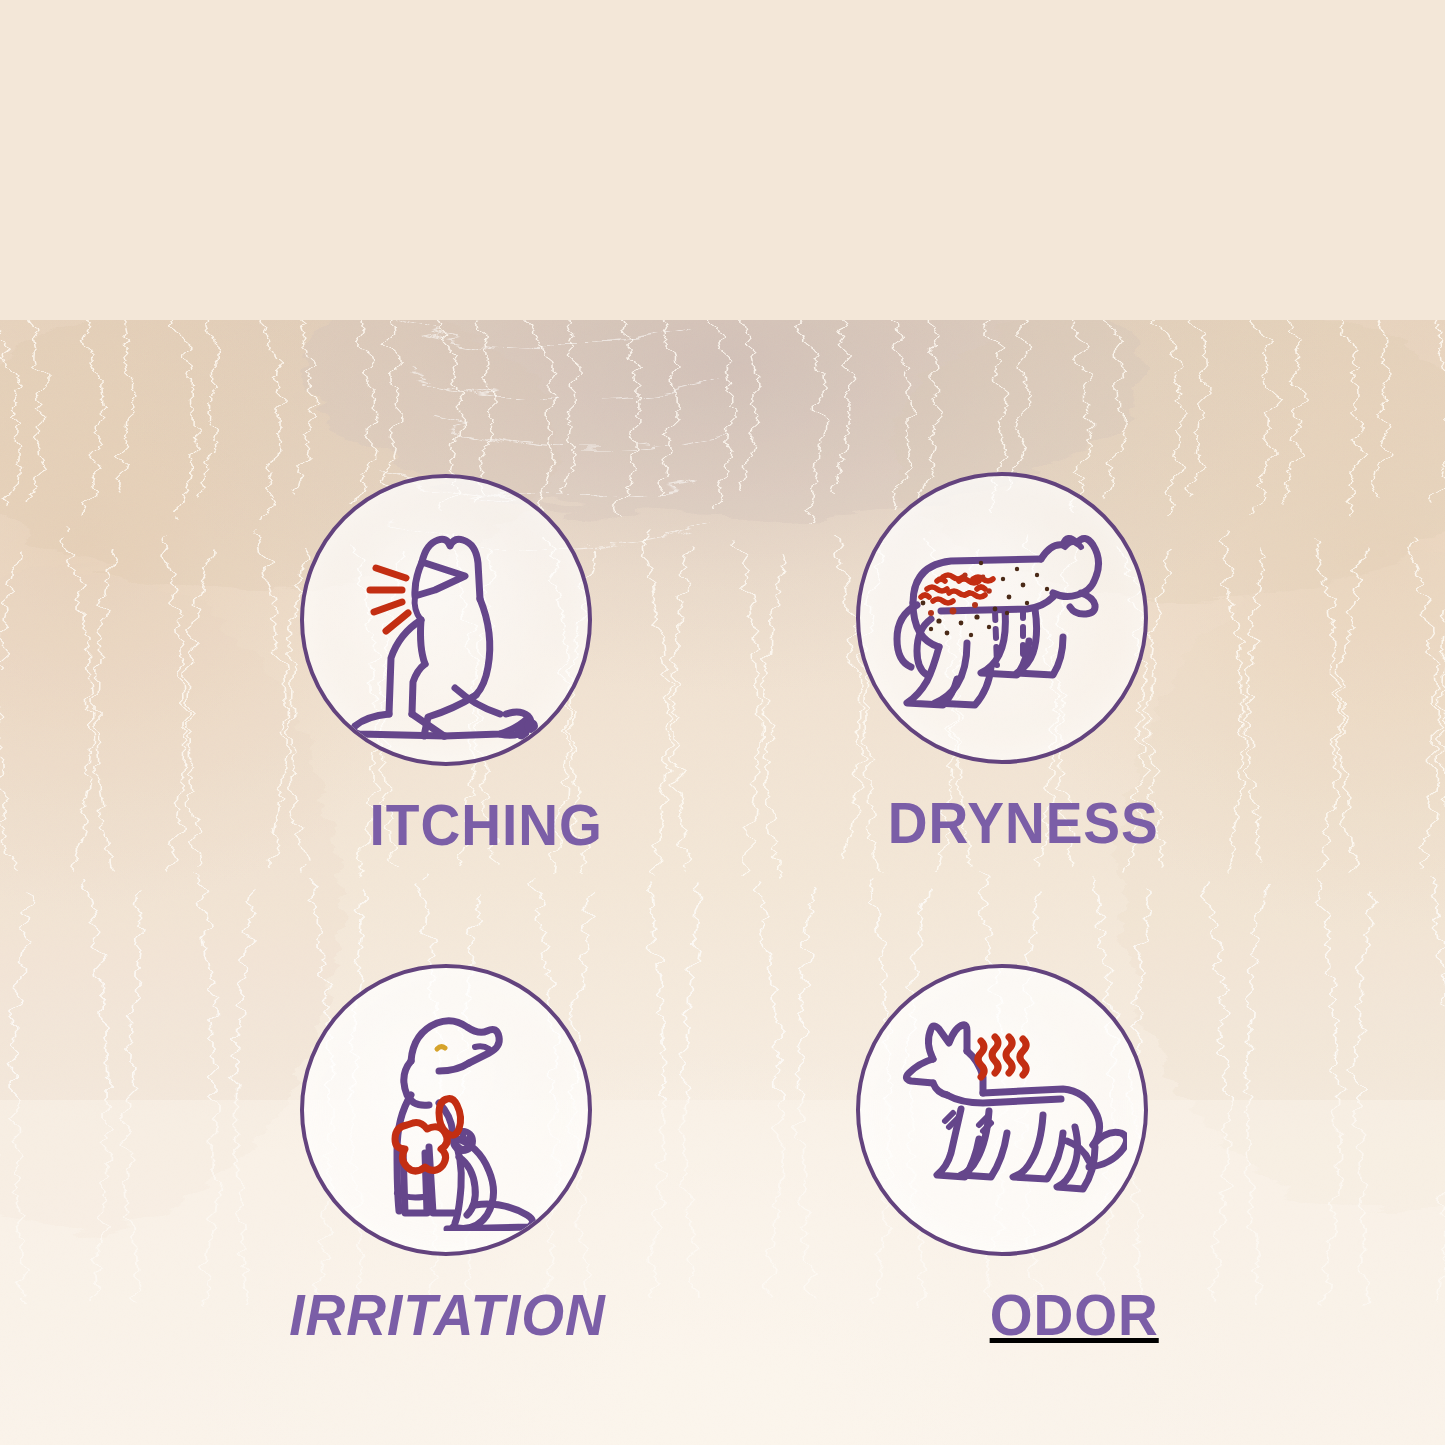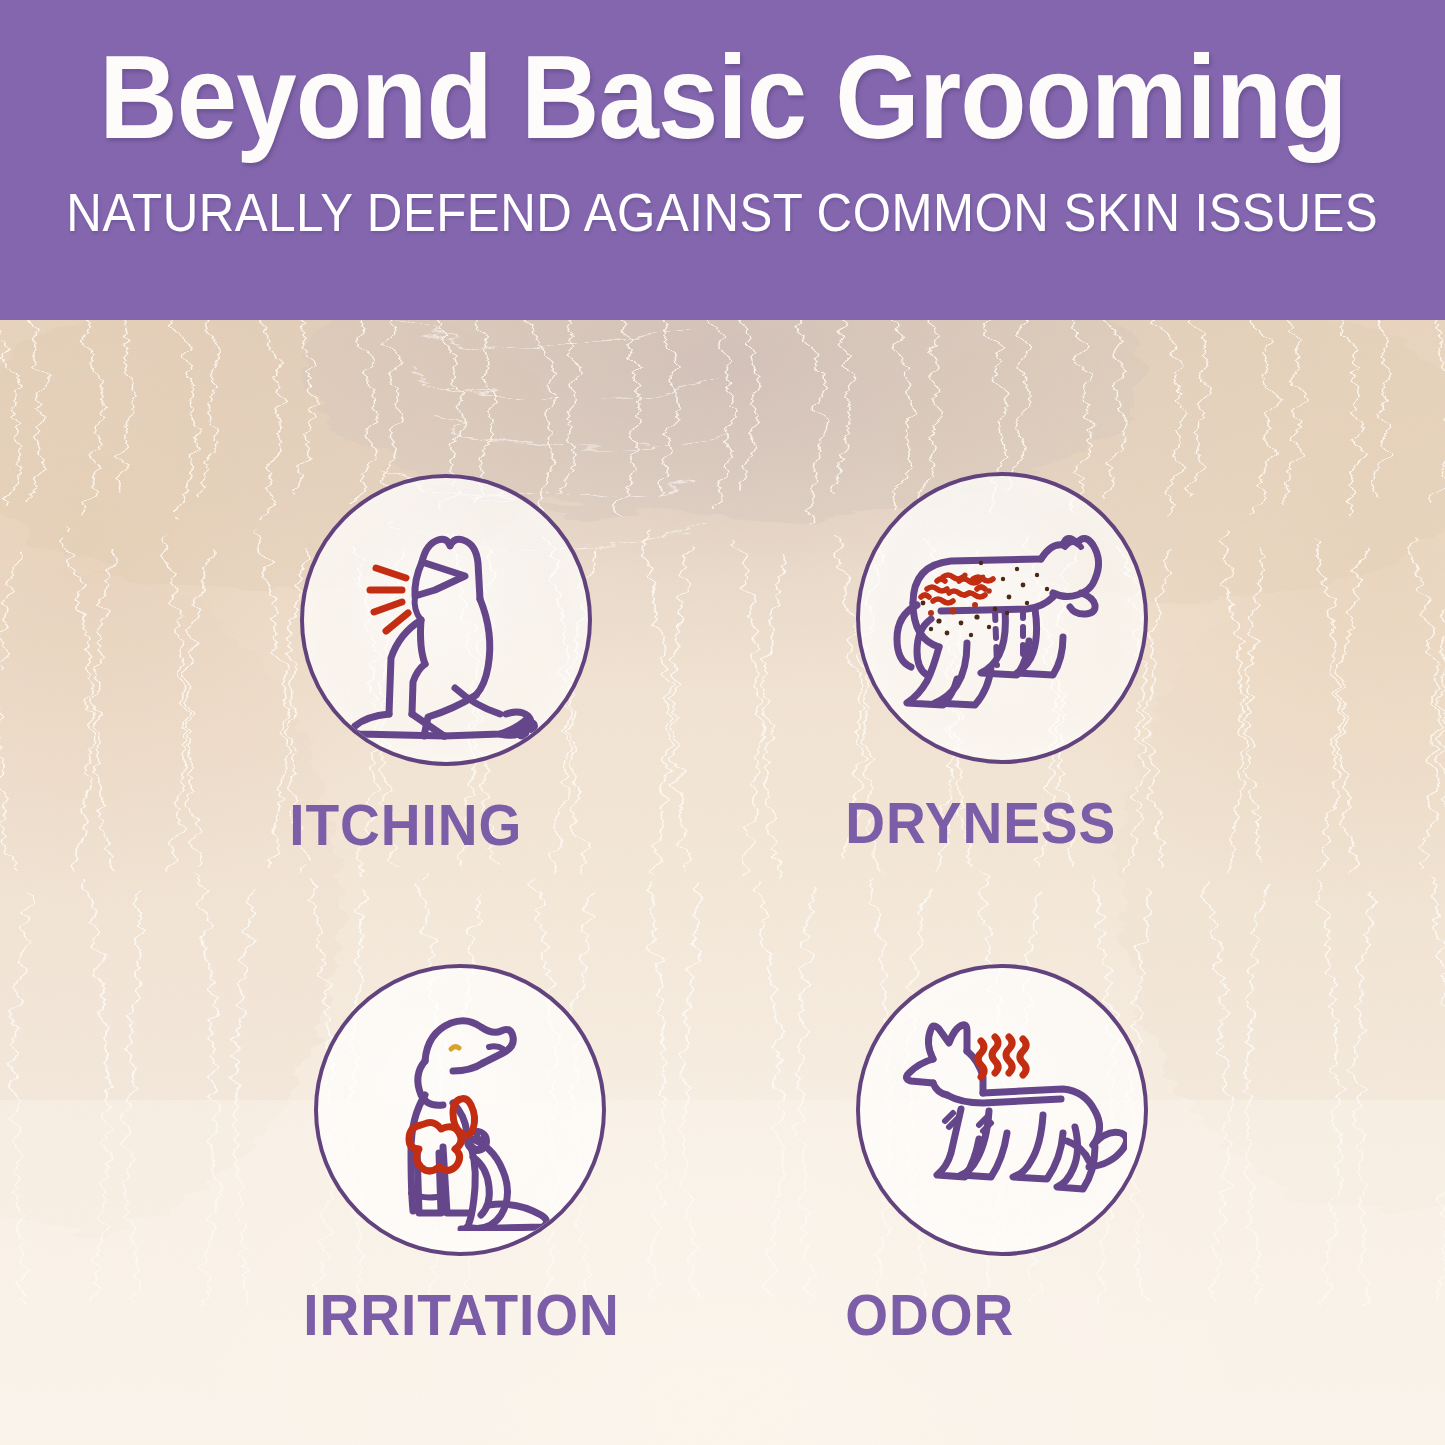--- a/index.html
+++ b/index.html
@@ -59,21 +59,21 @@
       radial-gradient(ellipse 560px 520px at 96% 22%,  rgba(231,205,177,0.55) 0%, rgba(0,0,0,0) 70%),
       radial-gradient(ellipse 700px 460px at 50% 96%,  rgba(252,246,238,0.92) 0%, rgba(0,0,0,0) 76%),
       linear-gradient(180deg, #E7D4C0 0%, #EFDFCE 22%, #F3E7D7 50%, #F7EEE3 74%, #F9F2E9 100%);
   }
   .fur-layer { position:absolute; inset:-40px; pointer-events:none; }
 
   
   .icon-cell {
     position:absolute;
     width:330px;
-    text-align:left;
+    text-align:right;
     z-index:20;
   }
   .circle {
     position:relative;
     width:292px; height:292px;
     margin:0 auto;
     border-radius:50%;
     border:4px solid #63437E;
     background:
       radial-gradient(circle at 42% 36%, rgba(255,255,255,0.80) 0%, rgba(255,255,255,0.60) 55%, rgba(255,255,255,0.44) 100%);
@@ -89,22 +89,22 @@
     font-weight:700;
     font-size:58px;
     letter-spacing:1px;
     transform:scaleX(0.95);
     white-space:nowrap;
     line-height:1;
   }
 
   .cell-itching    { left:281px;  top:474px; }
   .cell-dryness    { left:837px;  top:472px; }
-  .cell-irritation { left:295px;  top:964px; }
-  .cell-odor       { left:837px;  top:964px; }
+  .cell-irritation { left:281px;  top:964px;font-style:italic; }
+  .cell-odor       { left:837px;  top:964px;text-decoration:underline; }
 
   .ink  { fill:none; stroke:#65468B; stroke-width:7; stroke-linecap:round; stroke-linejoin:round; }
   .ink2 { fill:none; stroke:#65468B; stroke-width:6; stroke-linecap:round; stroke-linejoin:round; }
   .red  { fill:none; stroke:#C32E12; stroke-width:7; stroke-linecap:round; stroke-linejoin:round; }
   .redthin { fill:none; stroke:#C32E12; stroke-width:5.5; stroke-linecap:round; stroke-linejoin:round; }
   .reddot  { fill:#B3331A; stroke:none; }
   .darkdot { fill:#4A2A17; stroke:none; }
   .yellow  { fill:none; stroke:#D6A32B; stroke-width:5; stroke-linecap:round; }
 </style>
 </head>
@@ -260,24 +260,20 @@
           <path d="M420 190 q170 48 320 14"></path>
         <path d="M440 240 q150 56 300 6"></path>
       </g>
 
       <rect x="0" y="0" width="1525" height="1205" filter="url(#softgrain)" opacity="0.5"></rect>
 
       <rect x="0" y="820" width="1525" height="385" fill="#FBF4EB" opacity="0.45"></rect>
     </svg>
   </div>
 
-  <div class="header-band">
-    <div class="hdr-title">Beyond Basic Grooming</div>
-    <div class="hdr-sub">NATURALLY DEFEND AGAINST COMMON SKIN ISSUES</div>
-  </div>
 
   <div class="icon-cell cell-itching">
     <div class="circle">
       <svg width="240" height="240" viewBox="0 0 240 240">
 
         <path class="ink" d="M96 62 q4 -18 16 -22 q9 -3 12 6 q4 -9 13 -6 q13 4 15 23 l2 36"></path>
 
         <path class="ink" d="M96 62 q-8 18 -7 34 l20 -6 l30 -14 l-43 -14"></path>
         <path class="ink2" d="M89 96 q-2 14 6 24"></path>
 

